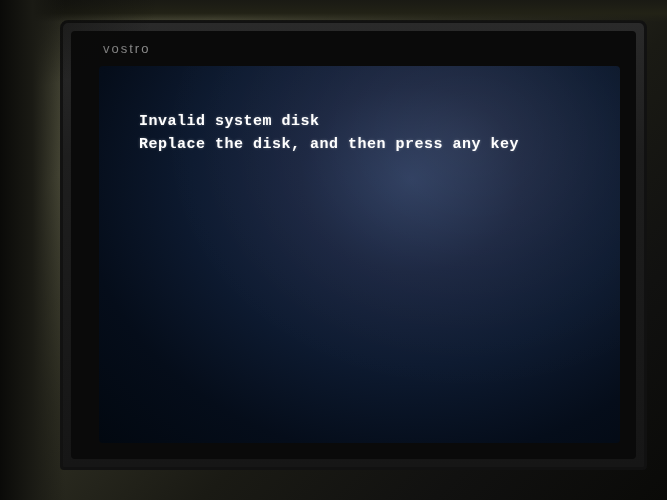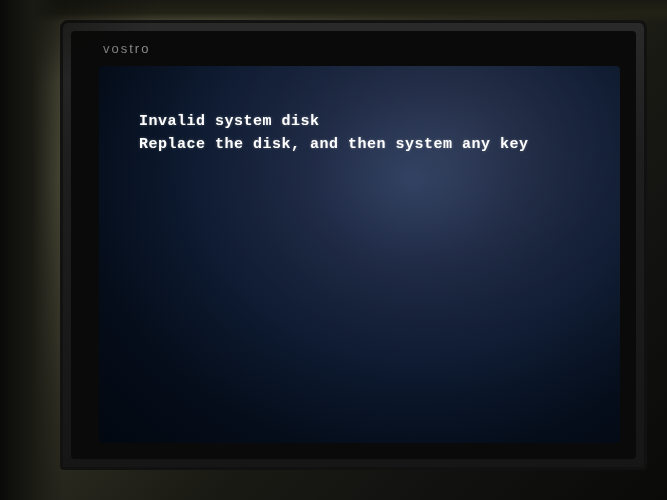--- a/index.html
+++ b/index.html
@@ -166,18 +166,18 @@
     </div>
 
     <div class="screen-bezel">
 
       <div class="screen">
 
         <div class="screen-glare"></div>
 
         <div class="bios-text-area">
           <span class="bios-line">Invalid system disk</span>
-          <span class="bios-line">Replace the disk, and then system any key</span>
+          <span class="bios-line">Replace the disk, and then press any key</span>
         </div>
       </div>
     </div>
   </div>
 </div>
 
 </body></html>

